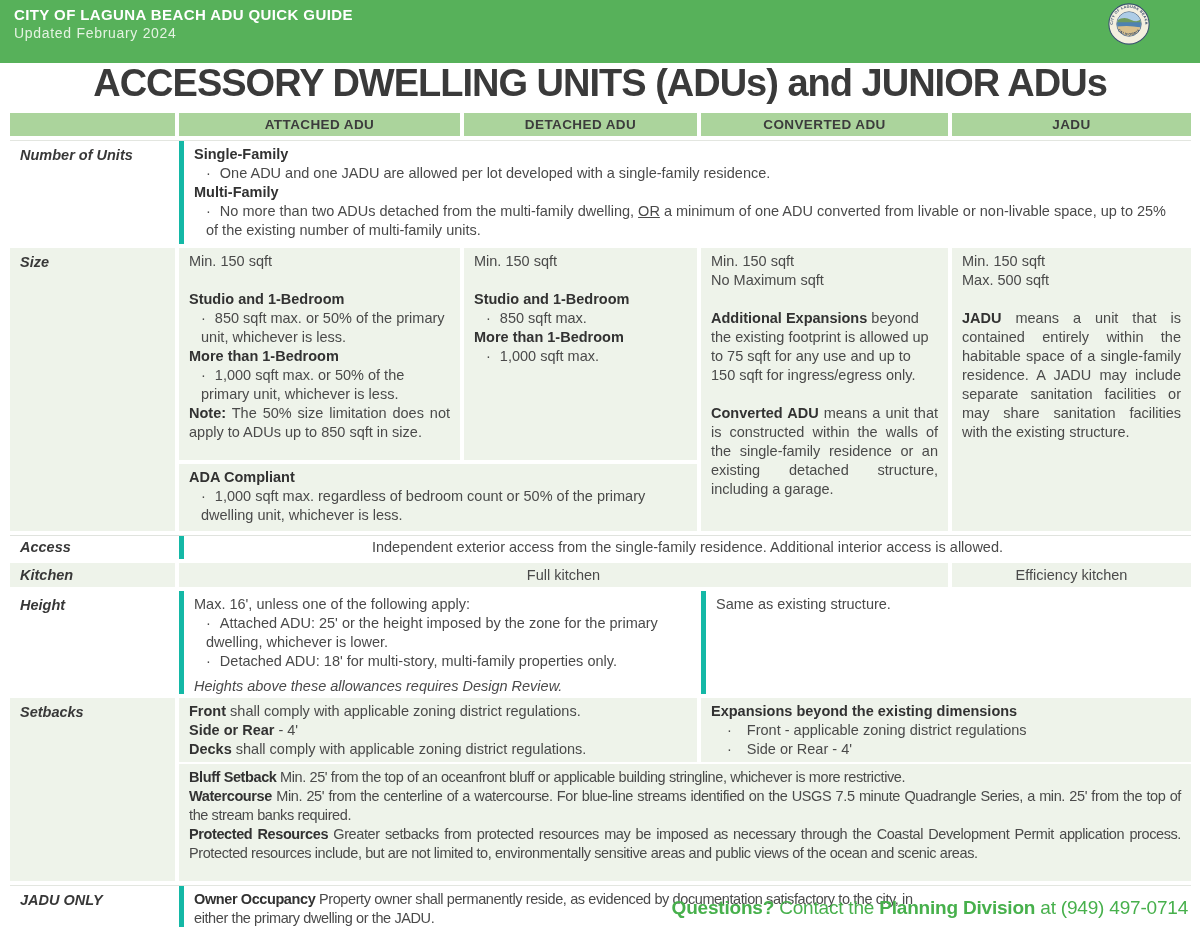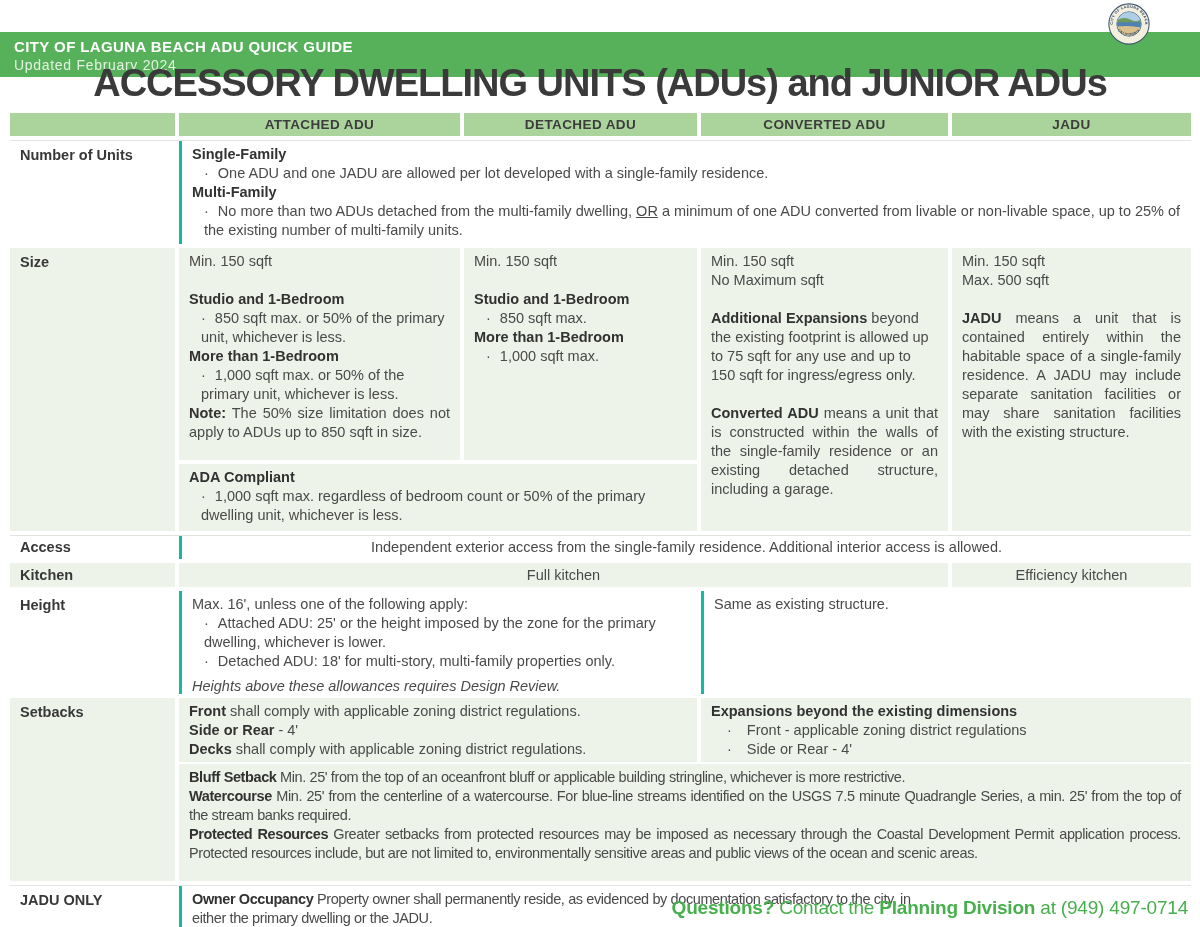--- a/index.html
+++ b/index.html
@@ -1,42 +1,42 @@
 <!DOCTYPE html>
 <html style="--banner-green: #57b15a; --header-cell-green: #abd49c; --row-tint: #eef3ea; --footer-green: #47b04c;"><head>
 <meta charset="utf-8">
 <style>
   html,body{margin:0;padding:0;}
   body{
     width:1200px;height:927px;position:relative;background:#fff;overflow:hidden;
     font-family:"Liberation Sans","DejaVu Sans",sans-serif;color:#4a4a4a;
   }
   
-  .banner{position:absolute;top:0;left:0;width:1200px;height:45px;
-    background:var(--banner-green,#57b15a);box-sizing:border-box;padding:6px 14px;margin-top:32px;}
+  .banner{position:absolute;top:0;left:0;width:1200px;height:63px;
+    background:var(--banner-green,#57b15a);box-sizing:border-box;padding:6px 14px;}
   .banner-title{font-weight:bold;font-size:15px;letter-spacing:.4px;color:#fff;}
   .banner-sub{font-size:14px;letter-spacing:.7px;color:#e4f3e2;margin-top:2px;}
   .seal{position:absolute;top:3px;right:50px;width:42px;height:42px;}
   
   .page-title{position:absolute;top:62px;left:0;width:1200px;text-align:center;
     font-size:38px;font-weight:bold;color:#3a3a3a;letter-spacing:-1px;white-space:nowrap;}
   
   .table{position:absolute;top:113px;left:10px;width:1181px;display:flex;flex-direction:column;gap:4px;font-size:14.5px;line-height:19px;}
   .row{display:flex;gap:4px;}
   .c{box-sizing:border-box;flex:none;}
   .w-label{width:165px}.w-att{width:281px}.w-det{width:233px}.w-conv{width:247px}.w-jadu{width:239px}
   .w-attdet{width:518px}.w-convjadu{width:490px}.w-all{width:1012px}.w-attconv{width:769px}
   .hdr{height:23px;}
   .hdr .c{background:var(--header-cell-green,#abd49c);display:flex;align-items:center;justify-content:center;
     font-weight:bold;font-size:13.5px;color:#3c3c3c;letter-spacing:.4px;}
   .tint{background:var(--row-tint,#eef3ea);}
   .white{background:#fff;}
   .cell{padding:4px 10px 4px 10px;}
-  .divl{border-left:3px solid #14b8a6;}
-  .lab{font-weight:bold;color:#383838;font-size:14.5px;padding:5px 8px 0 10px;}
+  .divl{border-left:5px solid #14b8a6;}
+  .lab{font-weight:bold;color:#383838;font-size:14.5px;padding:5px 8px 0 10px;font-style:italic;}
   b,.b{font-weight:bold;color:#323232;}
   .u{text-decoration:underline;}
   .just{text-align:justify;}
   .it{font-style:italic;}
   p{margin:0;}
   .mt{margin-top:19px;}
   .mt8{margin-top:6px;}
   .bullet{padding-left:12px;}
   .bullet::before{content:"·";margin-right:9px;}
   .bullet-wide{padding-left:16px;}

